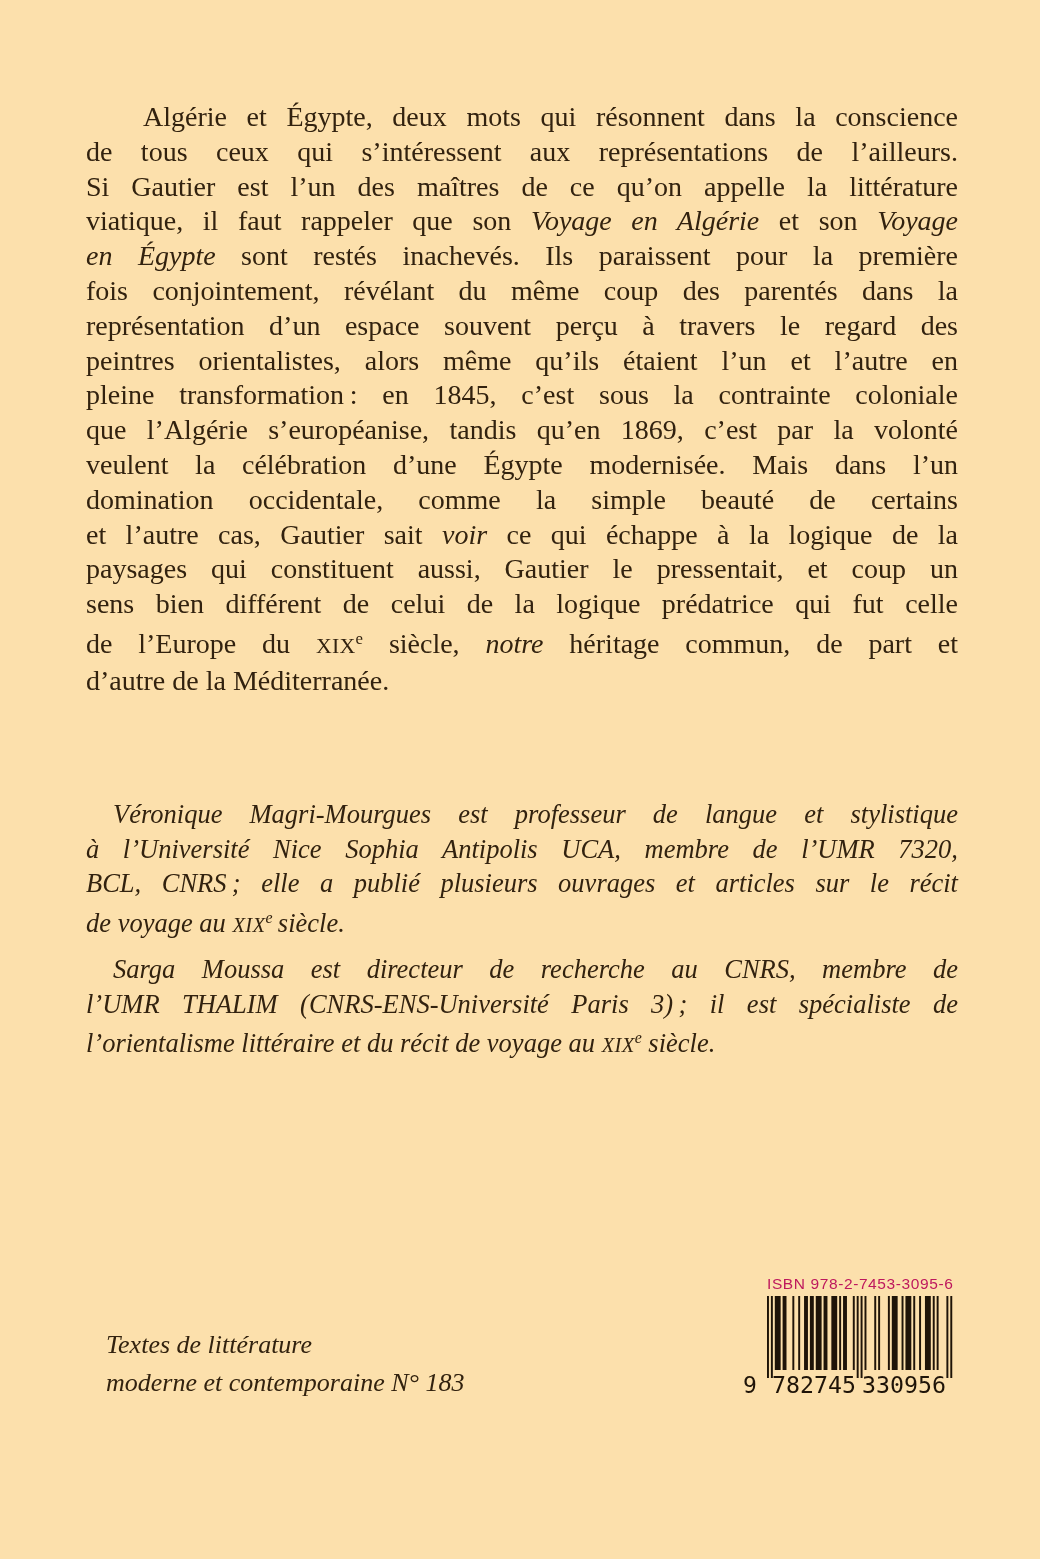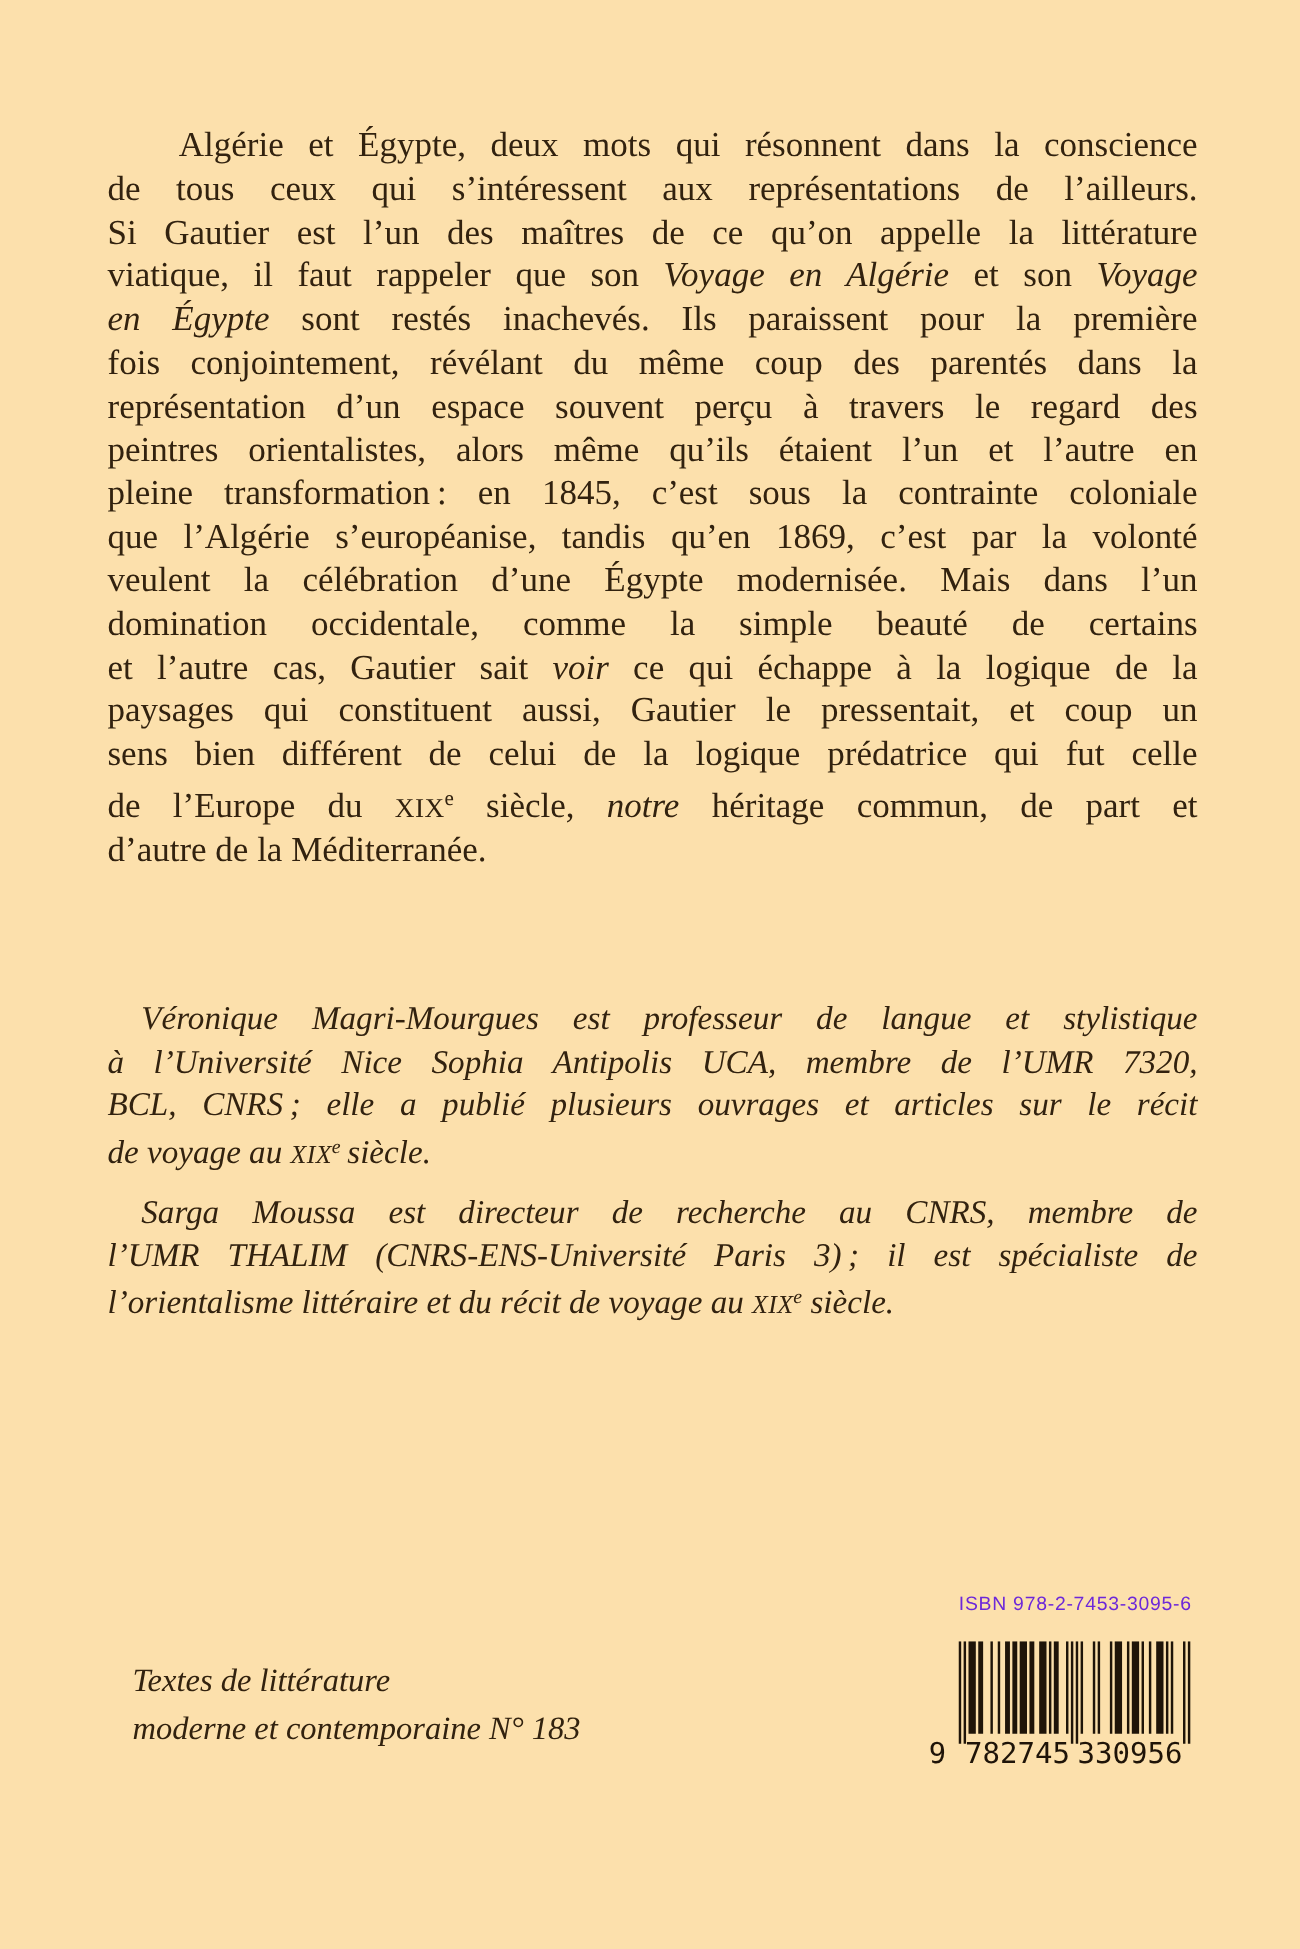--- a/index.html
+++ b/index.html
@@ -36,24 +36,24 @@
   .sc  { font-size:0.78em; letter-spacing:0.3px; }
   .sup { font-size:0.6em; vertical-align:0.55em; }
 
   .series {
     position:absolute; left:106px; top:1326px;
     font-style:italic; font-size:26px; line-height:38px;
   }
 
   .isbn-block { position:absolute; left:741px; top:1275px; width:216px; }
   .isbn-label {
-    margin-left:26px; margin-bottom:20px;
+    margin-left:26px; margin-bottom:3px;
     font-family:"Liberation Sans", sans-serif;
     font-size:15.5px; letter-spacing:0.6px;
-    color:#6d28d9; white-space:nowrap;
+    color:#be185d; white-space:nowrap;
   }
   .bd { font-family:"DejaVu Sans Mono", monospace; font-size:23px; fill:#1f1408; }
 </style>
 </head>
 <body style="background: rgb(252, 224, 172); color: rgb(50, 34, 15);">
 
 <div class="page">
 
   <div class="synopsis">
       <div class="line first"><span>Algérie et Égypte, deux mots qui résonnent dans la conscience</span></div>

